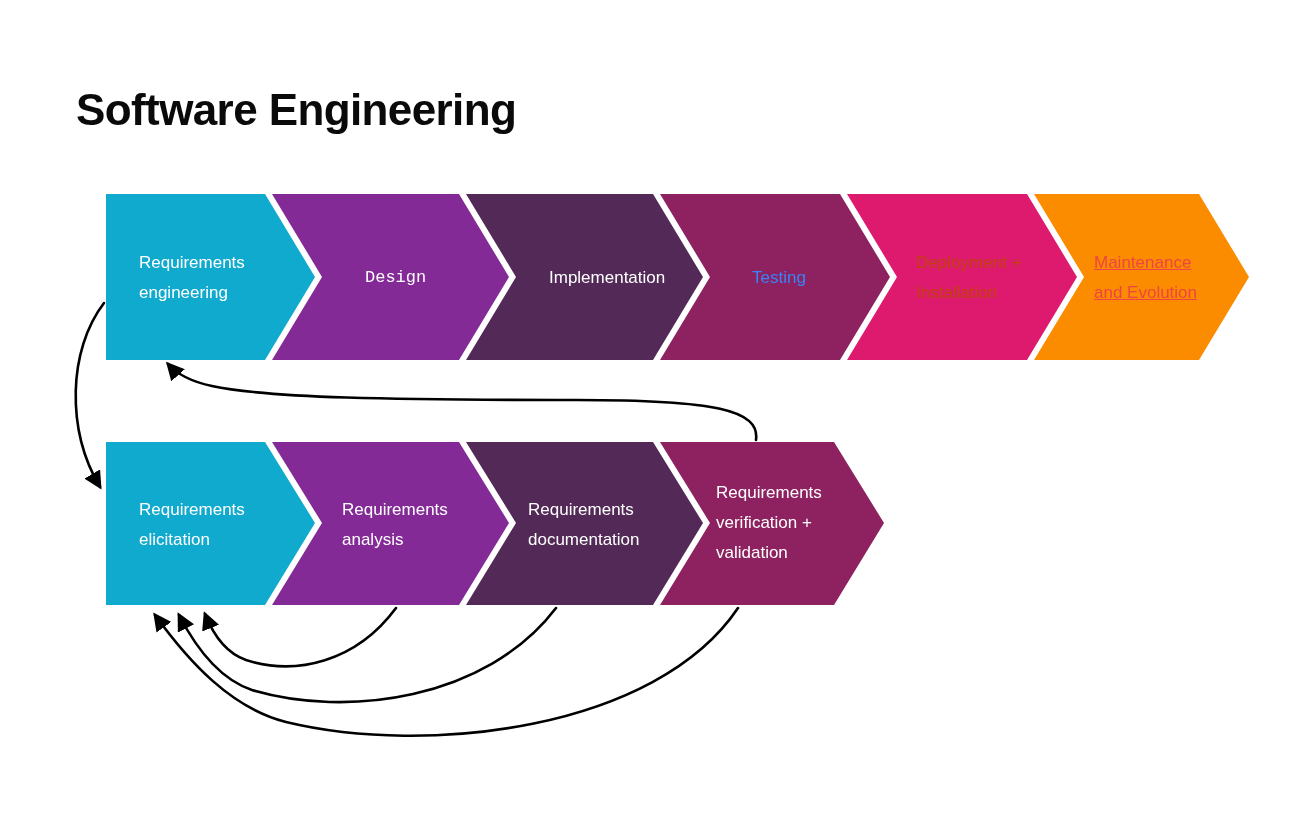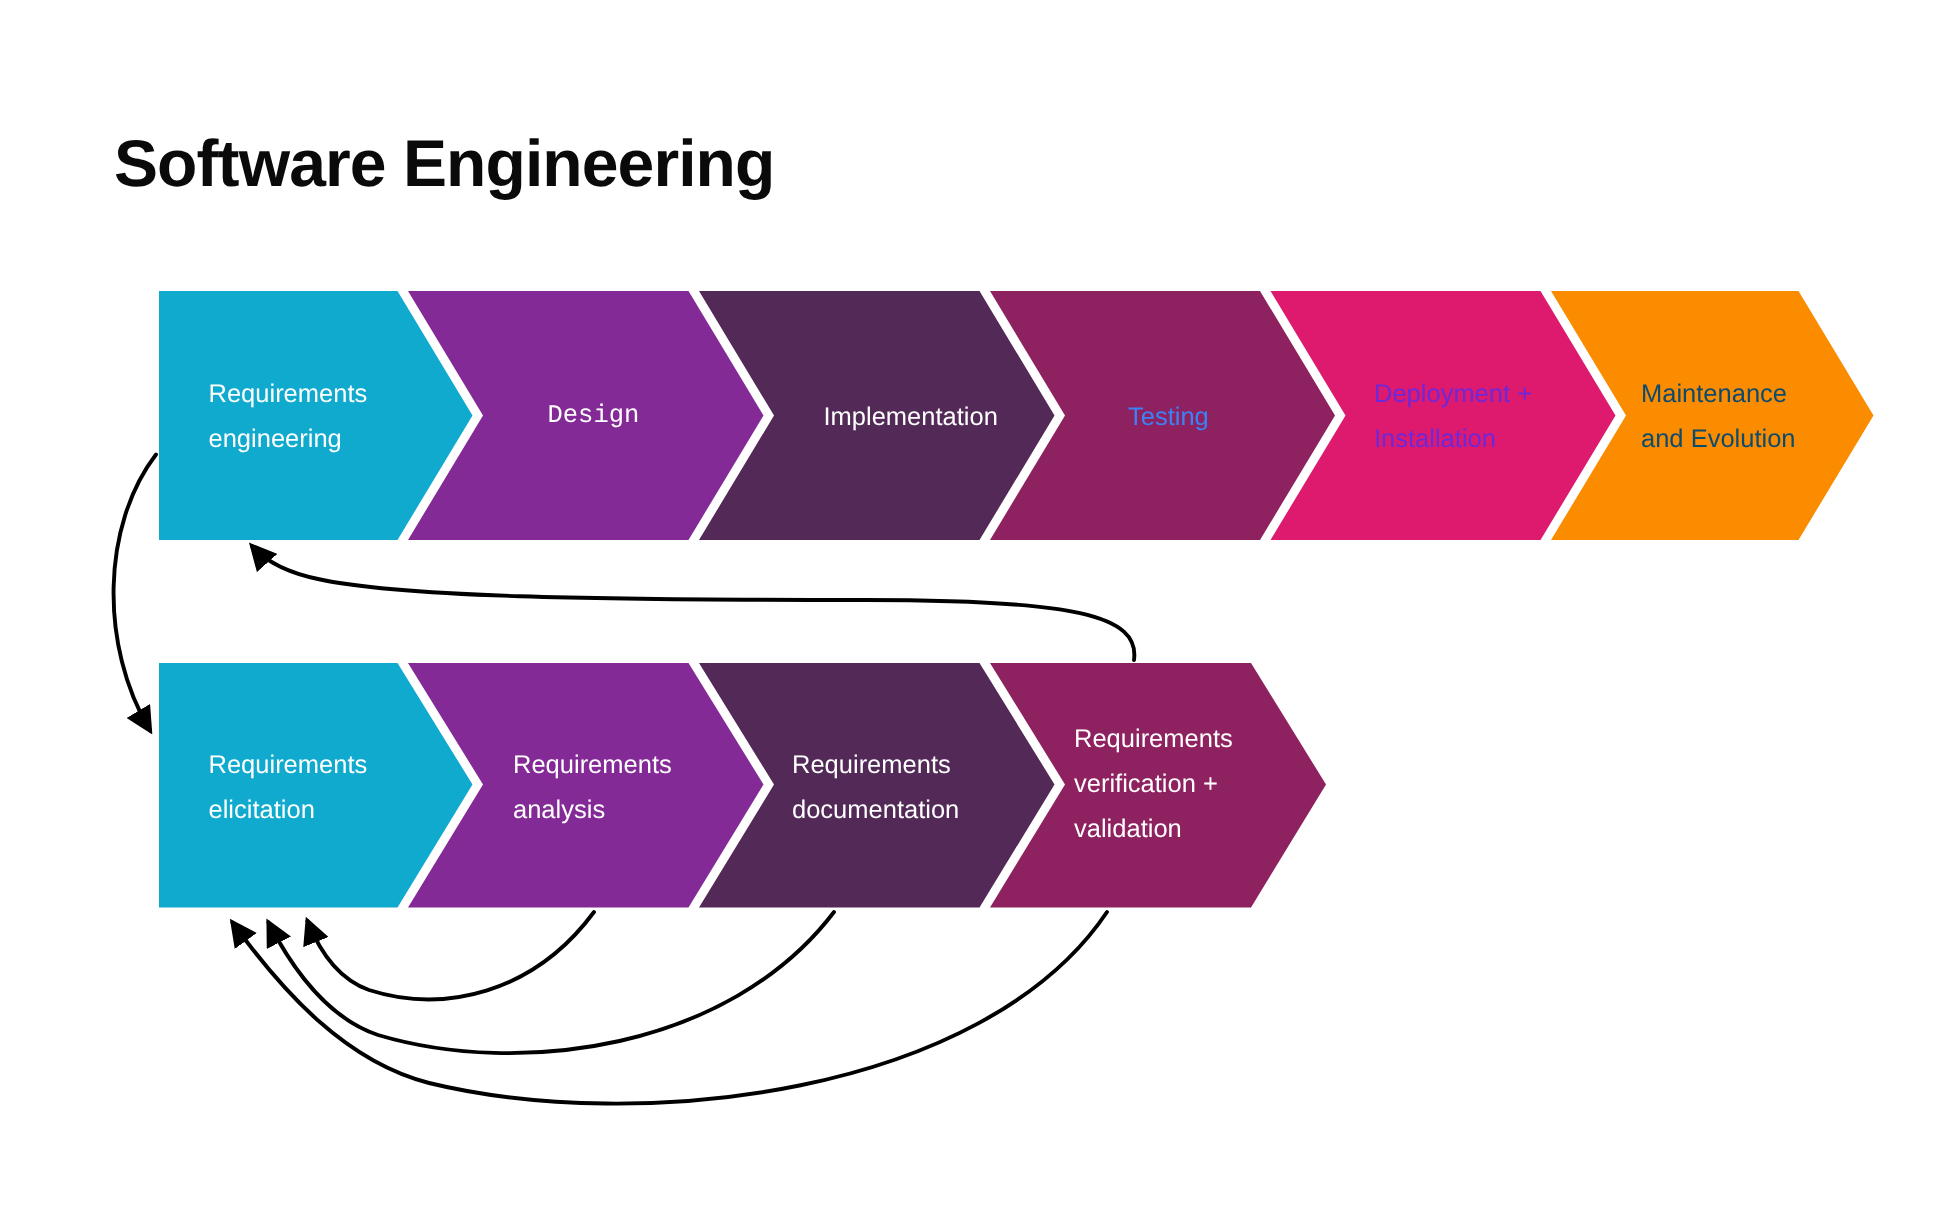--- a/index.html
+++ b/index.html
@@ -89,23 +89,23 @@
     </g>
   </svg>
 
   <div class="page-title" style="color: rgb(10, 10, 10);">Software Engineering</div>
 
   <div class="chev-label" style="left: 123px; top: 248px; color: rgb(255, 255, 255);">Requirements
 engineering</div>
   <div class="chev-label" style="left: 349px; top: 263px; color: rgb(255, 255, 255); font-family: Liberation Mono, monospace;">Design</div>
   <div class="chev-label" style="left: 513px; top: 263px; color: rgb(255, 255, 255); margin-left: 20px;">Implementation</div>
   <div class="chev-label" style="left: 736px; top: 263px; color: #3b82f6;">Testing</div>
-  <div class="chev-label" style="left: 900px; top: 248px; color: #6d28d9;">Deployment +
+  <div class="chev-label" style="left: 900px; top: 248px; color: #c2410c;">Deployment +
 Installation</div>
-  <div class="chev-label" style="left: 1078px; top: 248px; color: #0c4a6e;">Maintenance
+  <div class="chev-label" style="left: 1078px; top: 248px; color: #ef4444; text-decoration: underline;">Maintenance
 and Evolution</div>
 
   <div class="chev-label" style="left: 123px; top: 495px; color: rgb(255, 255, 255);">Requirements
 elicitation</div>
   <div class="chev-label" style="left: 326px; top: 495px; color: rgb(255, 255, 255);">Requirements
 analysis</div>
   <div class="chev-label" style="left: 512px; top: 495px; color: rgb(255, 255, 255);">Requirements
 documentation</div>
   <div class="chev-label" style="left: 700px; top: 478px; color: rgb(255, 255, 255);">Requirements
 verification +

